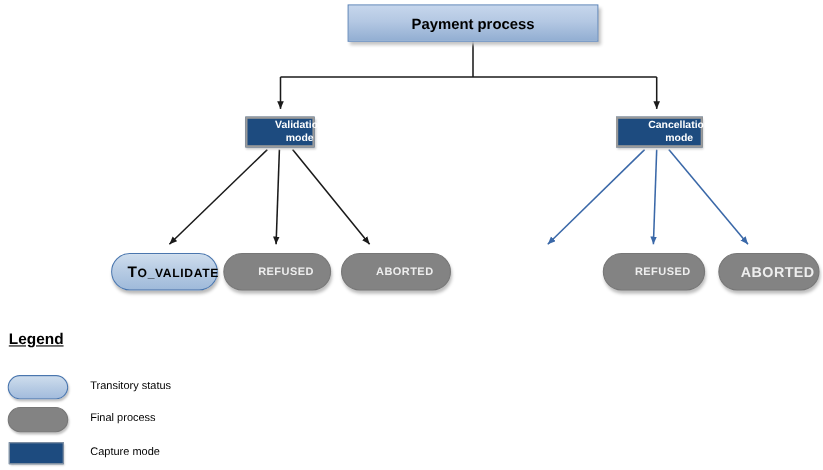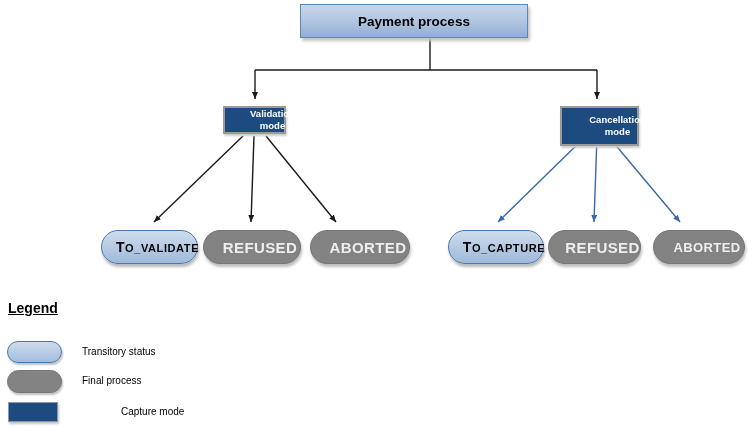--- a/index.html
+++ b/index.html
@@ -13,38 +13,38 @@
   }
   .connector-layer {
     position: absolute;
     left: 0; top: 0;
     width: 748px; height: 427px;
     z-index: 1;
   }
   .node, .pill, .legend-swatch { box-sizing: border-box; position: absolute; z-index: 2; }
 
   .root-box {
-    left: 300px; top: 4px; width: 228px; height: 34px;
+    left: 316px; top: 4px; width: 228px; height: 34px;
     background: linear-gradient(180deg, #c6d6ec 0%, #b4c8e3 45%, #92aed2 100%);
     border: 1px solid #5f86b9;
     box-shadow: 2px 3px 3px #c4c4c4;
     display: flex; align-items: center; justify-content: center;
     font-size: 13.5px; font-weight: bold; color: #000000;
   }
 
   .mode-box {
     background: #1d4b7f;
     border: 2px solid #9a9a9a;
     box-shadow: 1px 2px 2px #cccccc;
     display: flex; align-items: center; justify-content: center;
     text-align: center;
     font-size: 9.5px; font-weight: bold; color: #ffffff; line-height: 1.25; padding-left: 36px;
   }
   .mode-validation { left: 223px; top: 106px; width: 63px; height: 28px; }
-  .mode-cancellation { left: 560px; top: 106px; width: 79px; height: 40px; }
+  .mode-cancellation { left: 560px; top: 106px; width: 79px; height: 28px; }
 
   .pill {
     top: 230px; height: 34px;
     border-radius: 17px;
     display: flex; align-items: center; justify-content: center;
   }
   .pill.transitory {
     background: linear-gradient(180deg, #cedded 0%, #b8cce4 45%, #9fbada 100%);
     border: 1.5px solid #4a76ae;
     box-shadow: 1px 3px 3px #b9b9b9;
@@ -52,21 +52,21 @@
   }
   .pill.final {
     background: #838383;
     border: 1px solid #777777;
     box-shadow: 1px 3px 3px #bdbdbd;
     color: #eeeeee;
   }
   .pill-label { display: block; font-weight: bold; letter-spacing: 0.4px; margin-left: 16px; }
   .pill.transitory .pill-label { font-size: 11px; letter-spacing: 0.6px; }
   .pill.transitory .pill-label::first-letter { font-size: 14px; }
-  .pill-label.small { font-size: 15px; text-align: center; }
+  .pill-label.small { font-size: 10px; text-align: center; }
   .pill-label.large { font-size: 13px; }
 
   .p-to-validate { left: 101px; width: 97px; }
   .p-refused-1   { left: 203px; width: 98px; }
   .p-aborted-1   { left: 310px; width: 100px; }
   .p-to-capture  { left: 448px; width: 96px; }
   .p-refused-2   { left: 548px; width: 93px; }
   .p-aborted-2   { left: 653px; width: 92px; }
 
   .legend-title {
@@ -91,21 +91,21 @@
     background: #1d4b7f;
     border: 1px solid #8b97a6;
     box-shadow: 1px 2px 2px #c4c4c4;
   }
   .legend-label {
     position: absolute; left: 82px; z-index: 2;
     font-size: 10px; color: #000000;
   }
   .ll-1 { top: 346px; }
   .ll-2 { top: 375px; }
-  .ll-3 { top: 406px; margin-left: 39px; }
+  .ll-3 { top: 406px; }
 </style>
 </head>
 <body>
 
 <div class="canvas">
 
   <svg class="connector-layer" viewBox="0 0 748 427" xmlns="http://www.w3.org/2000/svg">
     <defs>
       <marker id="arrow-black" markerUnits="userSpaceOnUse" markerWidth="10" markerHeight="10" refX="7" refY="3" orient="auto">
         <path d="M0,0 L7,3 L0,6 Z" fill="#1a1a1a"></path>
@@ -149,23 +149,20 @@
   <div class="pill transitory p-to-validate">
     <span class="pill-label">TO_VALIDATE</span>
   </div>
   <div class="pill final p-refused-1">
     <span class="pill-label small">REFUSED</span>
   </div>
   <div class="pill final p-aborted-1">
     <span class="pill-label small">ABORTED</span>
   </div>
 
-  <div class="pill transitory p-to-capture">
-    <span class="pill-label">TO_CAPTURE</span>
-  </div>
   <div class="pill final p-refused-2">
     <span class="pill-label small">REFUSED</span>
   </div>
   <div class="pill final p-aborted-2">
     <span class="pill-label large">ABORTED</span>
   </div>
 
   <div class="legend-title">Legend</div>
 
   <div class="legend-swatch transitory"></div>

